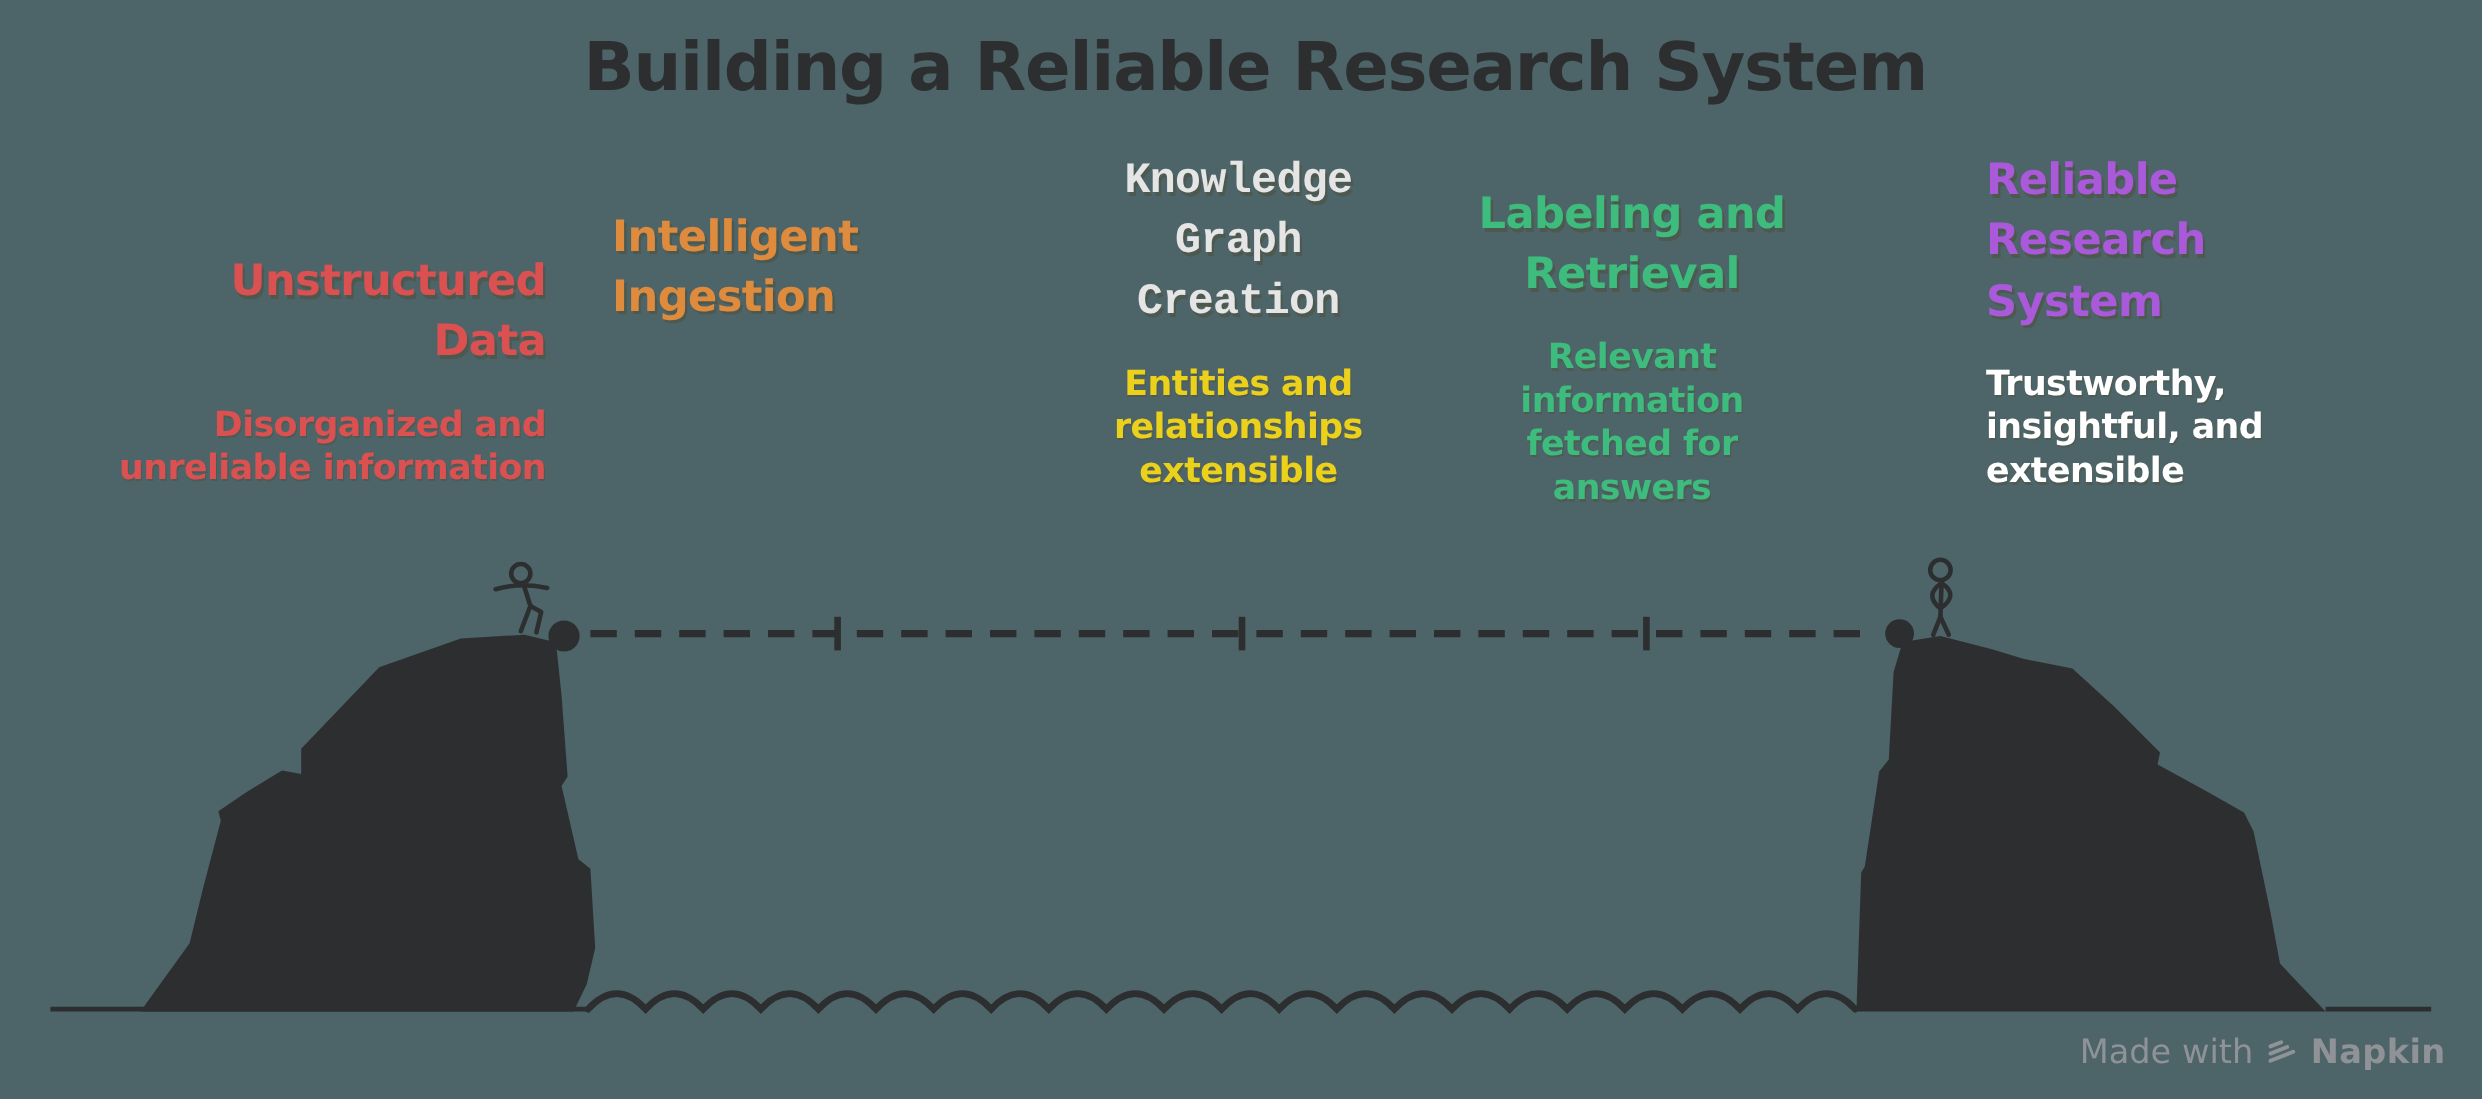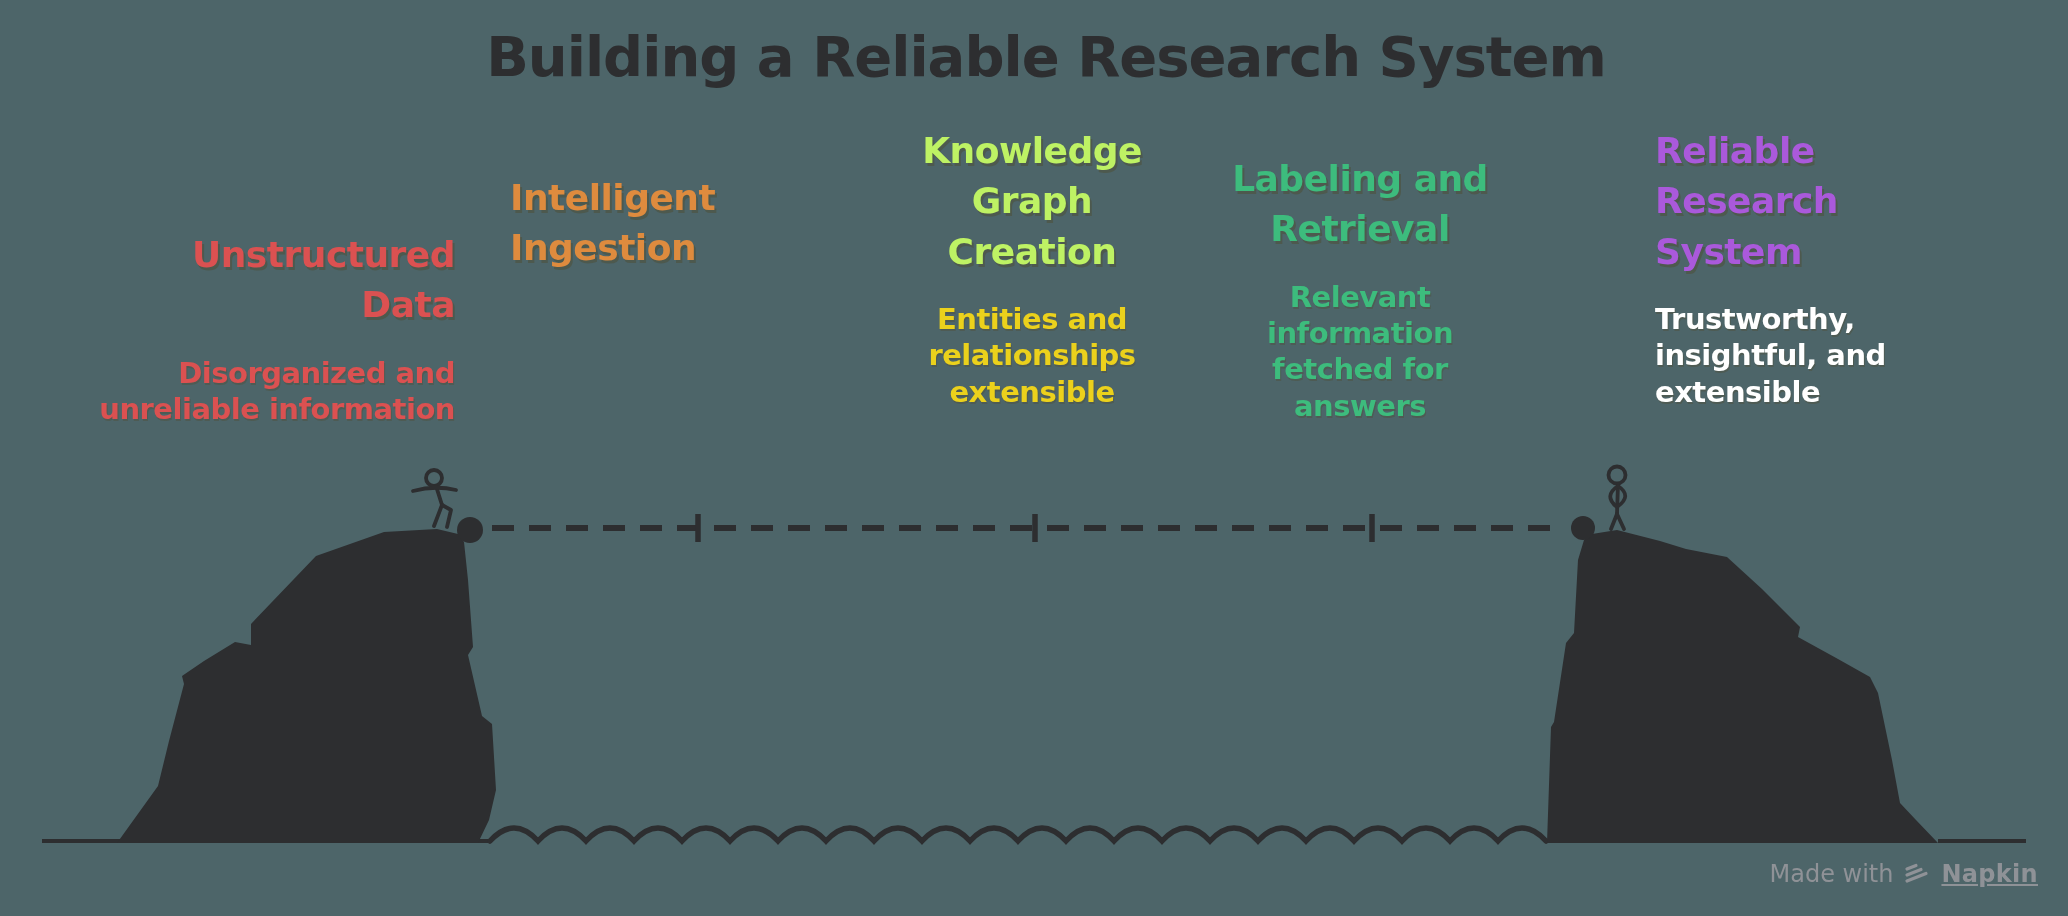--- a/index.html
+++ b/index.html
@@ -57,43 +57,43 @@
   }
   .watermark{
     position:absolute;
     right:30px;
     top:860px;
     display:flex;
     align-items:center;
     gap:9px;
     color:var(--wm);
     opacity:0.9;
-    font-size:24px;
+    font-size:28px;
   }
-  .watermark .brand{font-weight:bold;letter-spacing:0.3px;text-decoration:underline;}
+  .watermark .brand{font-weight:bold;letter-spacing:0.3px;}
 </style>
 </head>
 <body>
 
 <h1 class="title">Building a Reliable Research System</h1>
 
 <section class="stage col1">
-  <h2 class="stage-heading" style="color: rgb(219, 81, 81); margin-top: 20px;">Unstructured
+  <h2 class="stage-heading" style="color: rgb(219, 81, 81);">Unstructured
 Data</h2>
   <p class="stage-desc" style="color: rgb(219, 81, 81);">Disorganized and
 unreliable information</p>
 </section>
 
 <section class="stage col2">
   <h2 class="stage-heading" style="color: rgb(222, 139, 62);">Intelligent
 Ingestion</h2>
 </section>
 
 <section class="stage col3">
-  <h2 class="stage-heading" style="color: #bef264;">Knowledge
+  <h2 class="stage-heading" style="color: #e5e5e5; font-family: Liberation Mono, monospace;">Knowledge
 Graph
 Creation</h2>
   <p class="stage-desc" style="color: rgb(235, 209, 28);">Entities and
 relationships
 extensible</p>
 </section>
 
 <section class="stage col4">
   <h2 class="stage-heading" style="color: rgb(61, 188, 125);">Labeling and
 Retrieval</h2>

